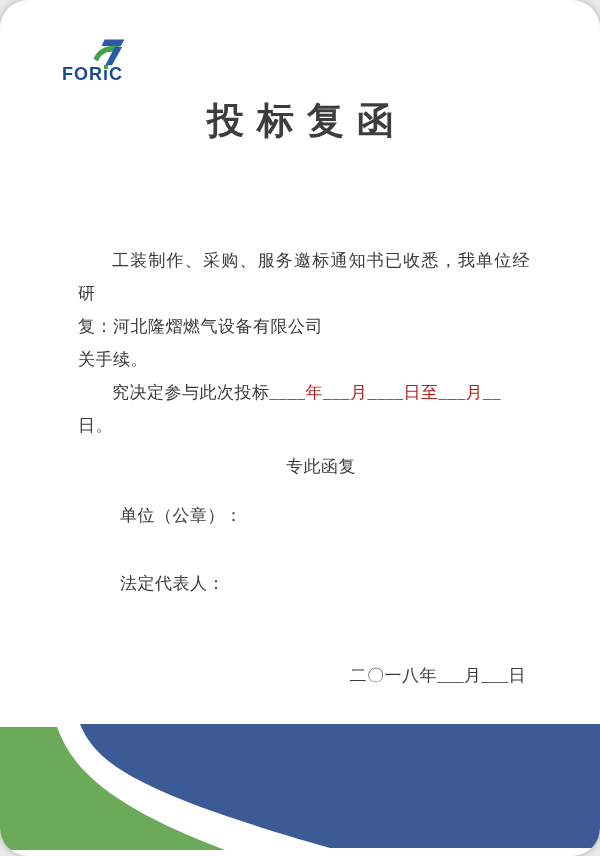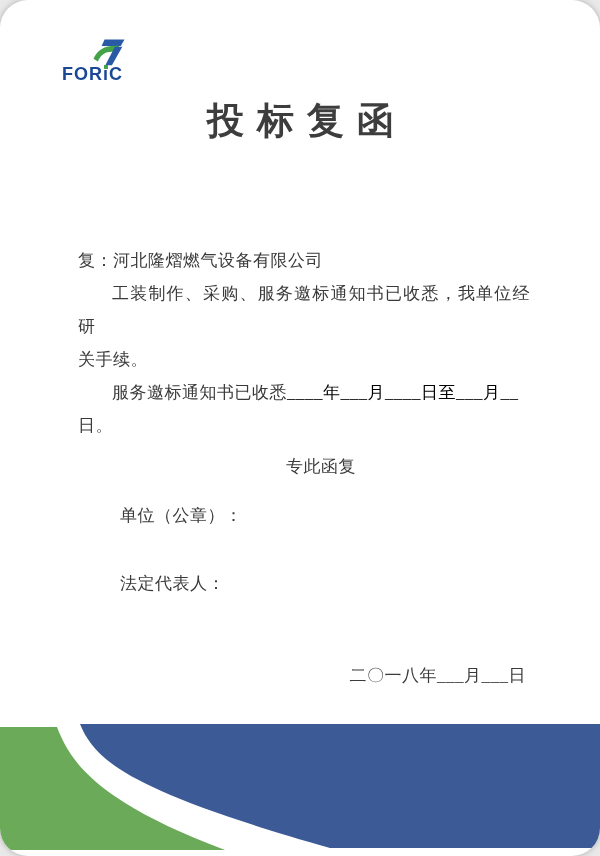--- a/index.html
+++ b/index.html
@@ -28,21 +28,21 @@
     font-size:37px;letter-spacing:13px;color:#3d3d3d;
   }
   
   .body-text{
     position:absolute;left:78px;top:244px;width:452px;
     font-size:17px;line-height:33px;color:#3a3a3a;letter-spacing:.5px;
   }
   .line{min-height:33px;}
   .indent{text-indent:34px;}
   .jfull{text-align:justify;text-align-last:justify;}
-  .fill-blue{color:#000000;}
+  .fill-blue{color:#b91c1c;}
   .closing-line{margin-top:8px;text-align:center;}
   .unit-line{margin-top:16px;padding-left:42px;}
   .legal-line{margin-top:35px;padding-left:42px;}
   .date-line{margin-top:59px;text-align:right;padding-right:4px;}
   
   .footer-deco{position:absolute;left:0;bottom:0;width:600px;height:170px;display:block;}
 </style>
 </head>
 <body>
 
@@ -51,24 +51,24 @@
   <svg class="logo-icon" viewBox="0 0 46 38" aria-hidden="true">
     <path d="M17,2 L44,2 L39,11 L13,11 Z" fill="#2a5aa5"></path>
     <path d="M2,28 C8,15 20,9 37,11 L32,19 C21,17 12,21 8,32 Z" fill="#44a348"></path>
     <path d="M31,12 L41,12 L27,37 L18,37 Z" fill="#2a5aa5"></path>
   </svg>
   <div class="logo-text"><span>FOR</span><span class="i-char">i</span><span>C</span></div>
 
   <div class="doc-title">投标复函</div>
 
   <div class="body-text">
+    <div class="line indent jfull">工装制作、采购、服务邀标通知书已收悉，我单位经研</div>
     <div class="line">复：河北隆熠燃气设备有限公司</div>
-    <div class="line indent jfull">工装制作、采购、服务邀标通知书已收悉，我单位经研</div>
     <div class="line">关手续。</div>
-    <div class="line indent"><span>服务邀标通知书已收悉</span><span class="fill-blue">____年___月____日至___月__</span><span>日。</span></div>
+    <div class="line indent"><span>究决定参与此次投标</span><span class="fill-blue">____年___月____日至___月__</span><span>日。</span></div>
     <div class="line indent closing-line">专此函复</div>
     <div class="line unit-line">单位（公章）：</div>
     <div class="line legal-line">法定代表人：</div>
     <div class="line date-line">二〇一八年___月___日</div>
   </div>
 
   <svg class="footer-deco" viewBox="0 0 600 170" preserveAspectRatio="none" aria-hidden="true">
     <path d="M600,38 L80,38 C95,75 130,105 330,162 L600,162 Z" fill="#3c5a95"></path>
     <path d="M0,41 L57,41 C70,75 95,115 225,164 L0,164 Z" fill="#6aaa58"></path>
   </svg>

